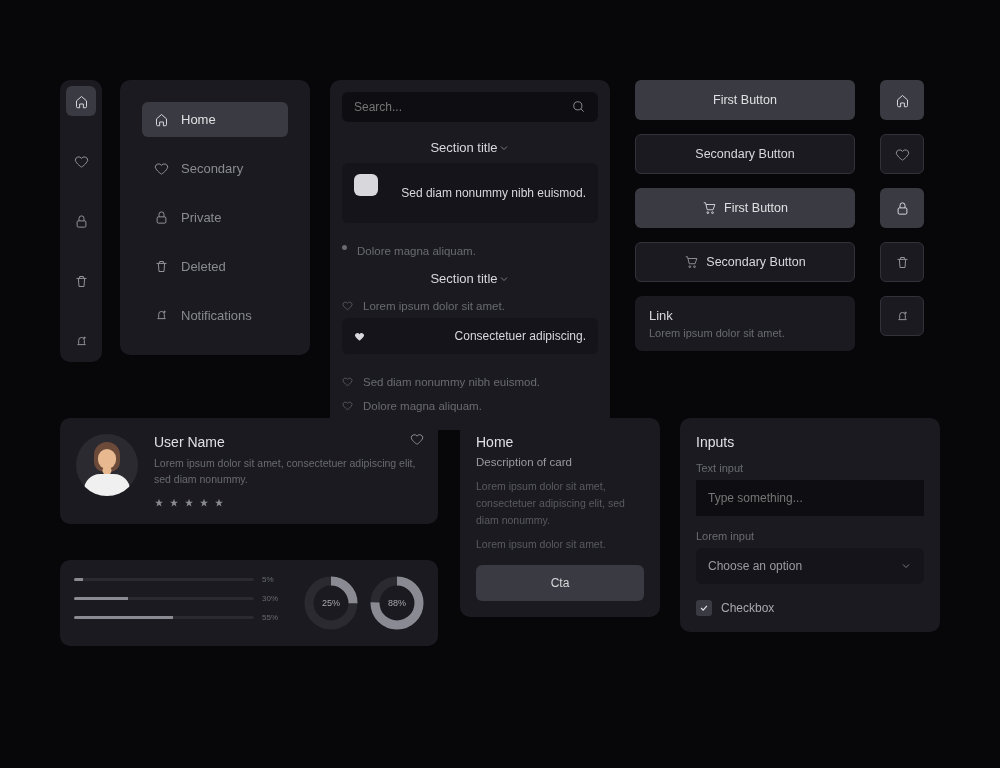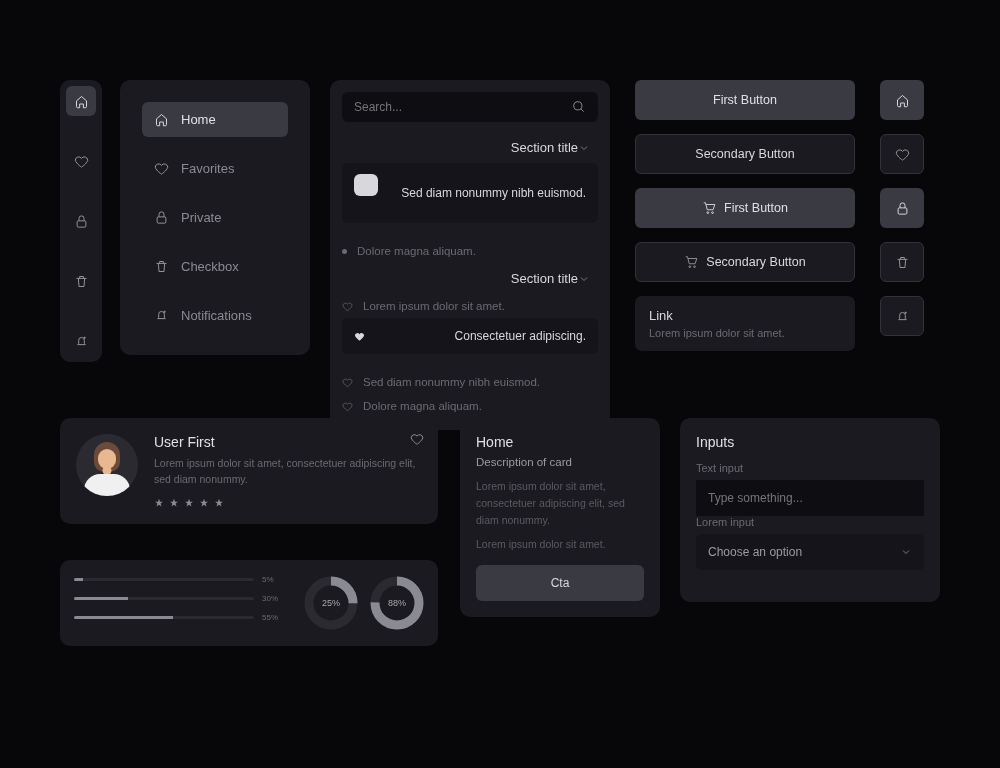--- a/index.html
+++ b/index.html
@@ -15,22 +15,22 @@
 
 .sidebar{left:120px;top:80px;width:190px;padding:22px}
 .sb-item{display:flex;align-items:center;gap:12px;padding:10px 12px;border-radius:6px;font-size:13px;color:#8a8a92;cursor:pointer;margin-bottom:14px}
 .sb-item.active{background:#3a3a42;color:#e0e0e4}
 .sb-item:last-child{margin-bottom:0}
 
 
 .listp{left:330px;top:80px;width:280px;padding:12px}
 .search{background:#0e0e12;border-radius:6px;padding:8px 12px;display:flex;align-items:center;justify-content:space-between;margin-bottom:18px}
 .search input{background:none;border:none;outline:none;color:#8b5cf6;font-size:12px;flex:1}
-.sec-head{display:flex;justify-content:flex-end;align-items:center;font-size:13px;color:#d8d8dc;margin:8px 8px}
-.li{display:flex;align-items:center;gap:10px;font-size:11.5px;color:#6a6a72;padding:6px 0}
+.sec-head{display:flex;justify-content:center;align-items:center;font-size:13px;color:#d8d8dc;margin:8px 0}
+.li{display:flex;gap:10px;font-size:11.5px;color:#6a6a72;padding:6px 0}
 .li.sel{color:#d8d8dc}
 .dot{width:5px;height:5px;border-radius:50%;background:#6a6a72;flex-shrink:0}
 .dot.sel{background:#d8d8dc}
 .hrt{flex-shrink:0}
 
 
 .btns{position:absolute;left:635px;top:80px;width:220px}
 .btn{display:flex;align-items:center;justify-content:center;gap:8px;height:40px;border-radius:6px;font-size:12.5px;margin-bottom:14px;cursor:pointer}
 .btn.primary{background:#3a3a42;color:#e0e0e4}
 .btn.secondary{background:#1a1a20;border:1px solid #32323a;color:#d8d8dc}
@@ -72,21 +72,21 @@
 .card{left:460px;top:418px;width:200px;padding:16px}
 .card .t{font-size:14px;color:#e0e0e4;margin-bottom:6px}
 .card .st{font-size:11.5px;color:#9a9aa0;margin-bottom:10px}
 .card .d{font-size:10.5px;color:#5a5a62;line-height:1.6;margin-bottom:8px}
 .cta{background:#3a3a42;color:#d8d8dc;text-align:center;padding:11px;border-radius:6px;font-size:12px;margin-top:12px;cursor:pointer}
 
 
 .inputs{left:680px;top:418px;width:260px;padding:16px}
 .inputs .t{font-size:14px;color:#e0e0e4;margin-bottom:12px}
 .lbl{font-size:11px;color:#6a6a72;margin-bottom:6px}
-.inp{background:#0e0e12;border:none;border-radius:0;padding:11px 12px;font-size:12px;color:#9a9aa0;width:100%;outline:none;}
+.inp{background:#0e0e12;border:none;border-radius:0;padding:11px 12px;font-size:12px;color:#9a9aa0;width:100%;outline:none;margin-bottom:14px}
 .sel{background:#14141a;border-radius:6px;padding:11px 12px;font-size:12px;color:#9a9aa0;display:flex;justify-content:space-between;align-items:center;margin-bottom:16px;cursor:pointer}
 .cbrow{display:flex;align-items:center;gap:9px;font-size:12px;color:#a8a8ae}
 .cb{width:16px;height:16px;border-radius:3px;background:#3a3a42;display:flex;align-items:center;justify-content:center}
 
 svg{display:block}
 .ic{stroke:#9a9aa0;stroke-width:1.5;fill:none}
 .ic.active{stroke:#e0e0e4}
 </style>
 </head>
 <body>
@@ -129,38 +129,38 @@
         </svg>
       </span>
       <span>Home</span>
     </div>
     <div class="sb-item ">
       <span>
         <svg width="15" height="15" viewBox="0 0 24 24" class="ic ">
           <path d="M12 21s-8-5-10-11a5.5 5.5 0 0110-3 5.5 5.5 0 0110 3c-2 6-10 11-10 11z"></path>
         </svg>
       </span>
-      <span>Favorites</span>
+      <span>Secondary</span>
     </div>
     <div class="sb-item ">
       <span>
         <svg width="15" height="15" viewBox="0 0 24 24" class="ic ">
           <rect x="5" y="11" width="14" height="10" rx="2"></rect>
           <path d="M8 11V7a4 4 0 018 0v4"></path>
         </svg>
       </span>
       <span>Private</span>
     </div>
     <div class="sb-item ">
       <span>
         <svg width="15" height="15" viewBox="0 0 24 24" class="ic ">
           <path d="M4 7h16M9 7V4h6v3M7 7l1 13h8l1-13"></path>
         </svg>
       </span>
-      <span>Checkbox</span>
+      <span>Deleted</span>
     </div>
     <div class="sb-item ">
       <span>
         <svg width="15" height="15" viewBox="0 0 24 24" class="ic ">
           <path d="M6 17h12l-1.5-2V10a4.5 4.5 0 00-9 0v5L6 17z"></path>
           <circle cx="17" cy="6" r="1" fill="#9a9aa0"></circle>
         </svg>
       </span>
       <span>Notifications</span>
     </div>
@@ -283,21 +283,21 @@
   </div>
 
 <div class="panel ucard">
   <div class="avatar">
     <div class="avh"></div>
       <div class="avf"></div>
       <div class="avn"></div>
       <div class="avb"></div>
   </div>
   <div class="uc-body">
-    <div class="uc-name">User First</div>
+    <div class="uc-name">User Name</div>
     <div class="uc-desc">Lorem ipsum dolor sit amet, consectetuer adipiscing elit, sed diam nonummy.</div>
     <div class="stars" id="stars">
         <svg width="10" height="10" viewBox="0 0 24 24">
           <path d="M12 2l2.5 7h7l-5.7 4.3 2.2 7L12 16l-6 4.3 2.2-7L2.5 9h7z" fill="#8a8a92"></path>
         </svg>
         <svg width="10" height="10" viewBox="0 0 24 24">
           <path d="M12 2l2.5 7h7l-5.7 4.3 2.2 7L12 16l-6 4.3 2.2-7L2.5 9h7z" fill="#8a8a92"></path>
         </svg>
         <svg width="10" height="10" viewBox="0 0 24 24">
           <path d="M12 2l2.5 7h7l-5.7 4.3 2.2 7L12 16l-6 4.3 2.2-7L2.5 9h7z" fill="#8a8a92"></path>
@@ -366,13 +366,21 @@
   <div class="t">Inputs</div>
   <div class="lbl">Text input</div>
   <input class="inp" placeholder="Type something..." style="">
   <div class="lbl">Lorem input</div>
   <div class="sel">
     <span>Choose an option</span>
     <svg width="12" height="12" viewBox="0 0 24 24" class="ic">
         <polyline points="6 9 12 15 18 9"></polyline>
       </svg>
   </div>
+  <div class="cbrow">
+    <div class="cb">
+      <svg width="10" height="10" viewBox="0 0 24 24">
+          <polyline points="5 12 10 17 19 7" stroke="#e0e0e4" stroke-width="3" fill="none"></polyline>
+        </svg>
+    </div>
+    <span>Checkbox</span>
+  </div>
 </div>
 
 </body></html>

